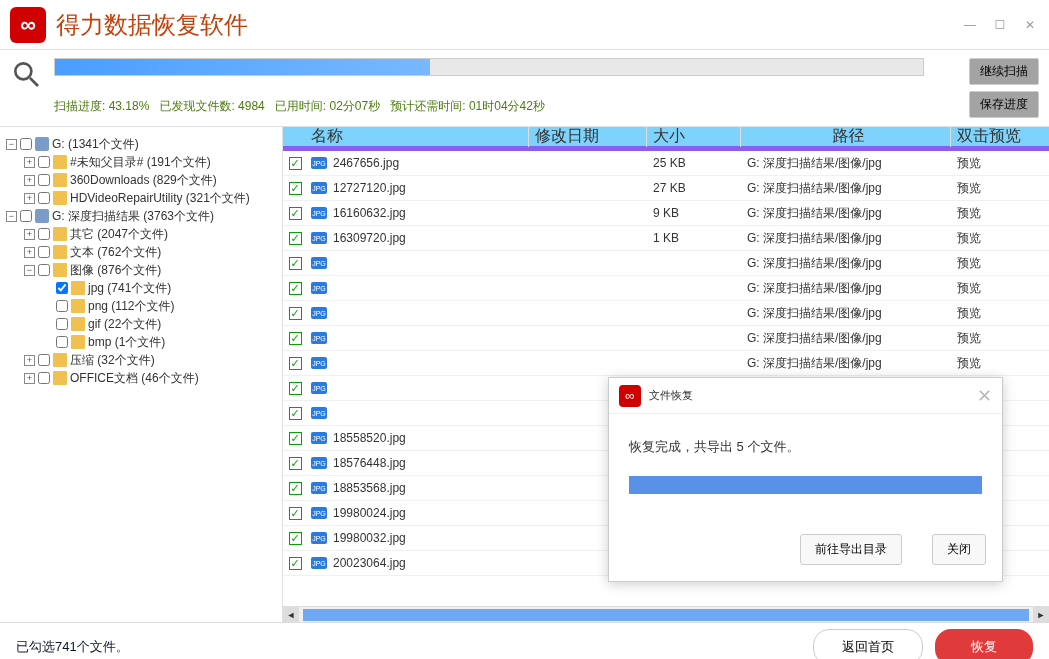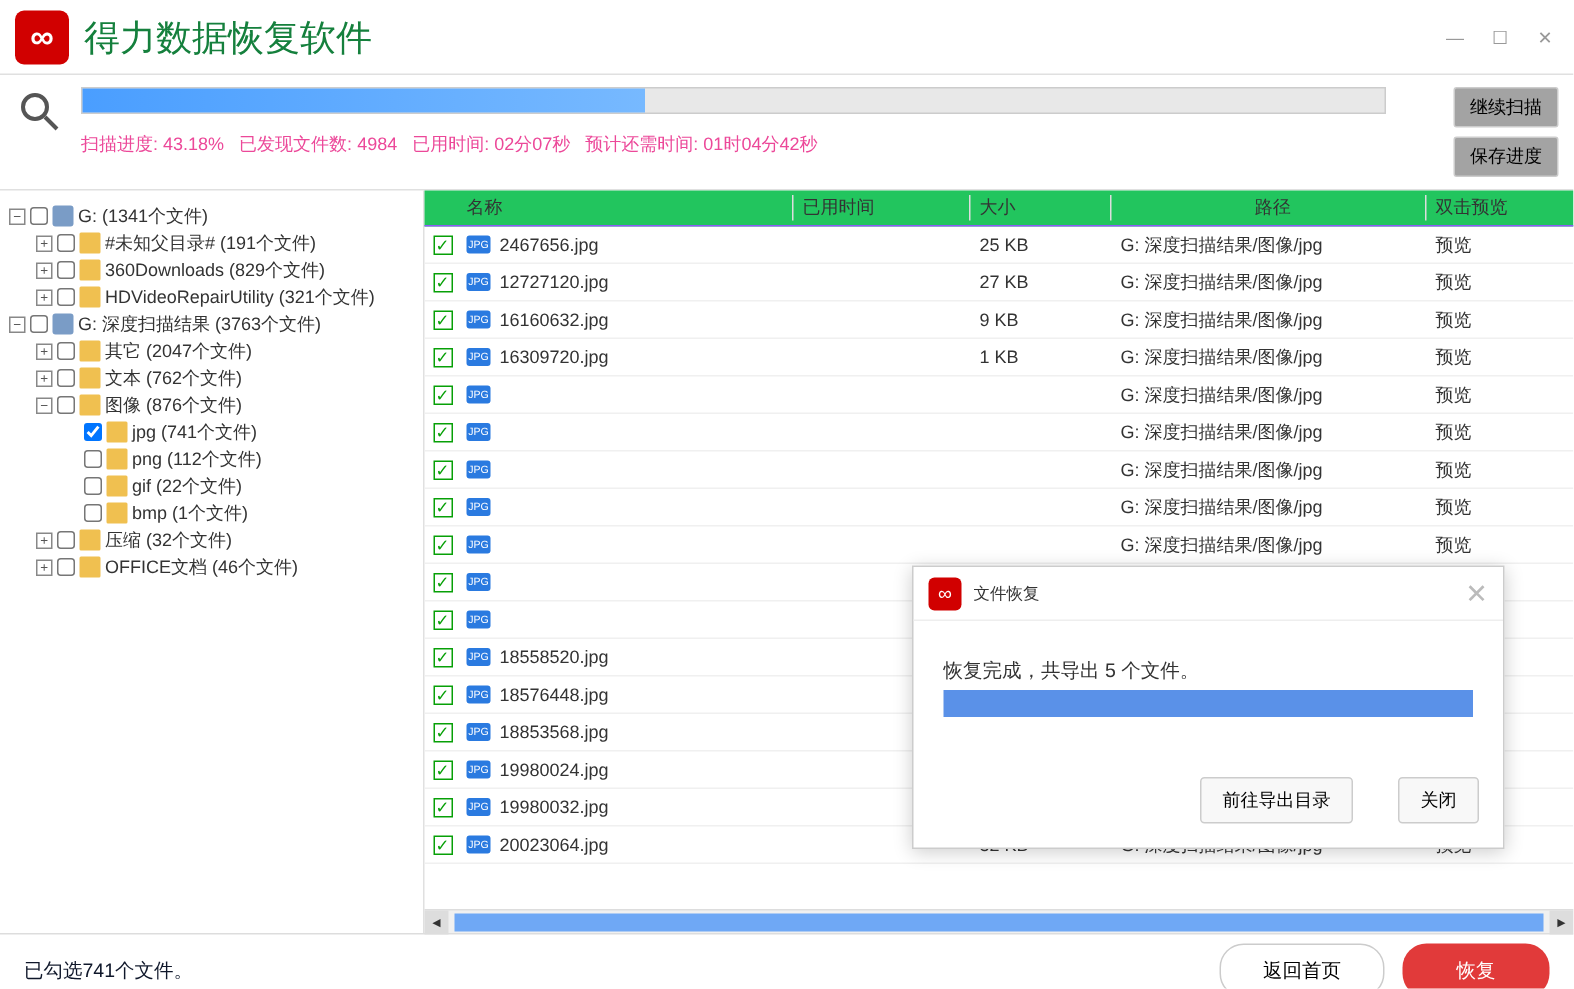--- a/index.html
+++ b/index.html
@@ -1,47 +1,47 @@
 <!DOCTYPE html>
 <html><head>
 <meta charset="utf-8">
 <style>
 * { box-sizing: border-box; margin: 0; padding: 0; }
 body { font-family: "Microsoft YaHei", Arial, sans-serif; font-size: 12px; color: #333; background: #fff; width: 1049px; height: 659px; overflow: hidden; position: relative; }
 
 .titlebar { height: 50px; display: flex; align-items: center; padding: 0 10px; border-bottom: 1px solid #e0e0e0; }
 .logo { width: 36px; height: 36px; background: #d10000; border-radius: 6px; display: flex; align-items: center; justify-content: center; margin-right: 10px; color: #fff; font-size: 22px; font-weight: bold; }
-.app-title { font-size: 24px; color: #15803d; }
+.app-title { font-size: 24px; color: #c2410c; }
 .win-controls { margin-left: auto; display: flex; gap: 12px; color: #999; }
 .win-btn { width: 18px; height: 18px; display: flex; align-items: center; justify-content: center; cursor: pointer; }
 
 .progress-area { padding: 8px 10px; display: flex; align-items: flex-start; gap: 12px; border-bottom: 1px solid #e0e0e0; }
 .search-icon { width: 32px; height: 32px; color: #555; }
 .progress-content { flex: 1; }
 .progress-bar-outer { height: 18px; background: #e8e8e8; border: 1px solid #ccc; width: 870px; position: relative; }
 .progress-bar-inner { height: 100%; background: linear-gradient(to right, #4a9eff, #77b9ff); width: 43.18%; }
-.progress-text { margin-top: 12px; color: #ec4899; font-size: 12px; }
+.progress-text { margin-top: 22px; color: #4d7c0f; font-size: 12px; }
 .progress-buttons { display: flex; flex-direction: column; gap: 6px; }
 .small-btn { padding: 4px 10px; border: 1px solid #ccc; background: #a3a3a3; cursor: pointer; font-size: 12px; border-radius: 2px; }
 
 .main-area { display: flex; height: 495px; }
 .tree-panel { width: 283px; padding: 8px 6px; overflow-y: auto; border-right: 1px solid #e0e0e0; }
 .tree-node { display: flex; align-items: center; height: 18px; white-space: nowrap; }
 .tree-toggle { width: 11px; height: 11px; border: 1px solid #888; display: inline-flex; align-items: center; justify-content: center; font-size: 9px; line-height: 1; cursor: pointer; margin-right: 3px; color: #555; }
 .tree-spacer { width: 14px; display: inline-block; }
 .tree-checkbox { width: 12px; height: 12px; margin-right: 3px; }
 .tree-icon { width: 14px; height: 14px; margin-right: 3px; display: inline-block; }
 .drive-icon { background: #7a9cc6; border-radius: 2px; }
 .folder-icon { background: #f0c050; border-radius: 1px; }
 .tree-label { font-size: 12px; color: #333; }
 .tree-indent-1 { padding-left: 18px; }
 .tree-indent-2 { padding-left: 36px; }
 
 .file-panel { flex: 1; display: flex; flex-direction: column; position: relative; }
-.file-header { display: flex; background: #22c55e; border-bottom: 1px solid #8b5cf6; height: 24px; align-items: center; font-size: 12px; color: #333; }
+.file-header { display: flex; background: #7dd3fc; border-bottom: 5px solid #8b5cf6; height: 24px; align-items: center; font-size: 16px; color: #333; }
 .col-check { width: 24px; }
 .col-name { width: 222px; padding-left: 4px; border-right: 1px solid #ddd; }
 .col-date { width: 118px; padding-left: 6px; border-right: 1px solid #ddd; }
 .col-size { width: 94px; padding-left: 6px; border-right: 1px solid #ddd; }
 .col-path { width: 210px; padding-left: 6px; border-right: 1px solid #ddd; text-align: center; }
 .col-preview { flex: 1; padding-left: 6px; }
 .file-list { flex: 1; overflow-y: auto; }
 .file-row { display: flex; align-items: center; height: 25px; border-bottom: 1px solid #f0f0f0; font-size: 12px; }
 .file-row .checkbox-cell { width: 24px; display: flex; align-items: center; justify-content: center; }
 .file-check { width: 13px; height: 13px; border: 1px solid #07a007; display: inline-flex; align-items: center; justify-content: center; color: #07a007; font-size: 11px; }
@@ -61,21 +61,21 @@
 .bottom-buttons { margin-left: auto; display: flex; gap: 12px; }
 .btn-back { padding: 8px 28px; border: 1px solid #ccc; background: #fff; border-radius: 16px; cursor: pointer; font-size: 13px; }
 .btn-recover { padding: 8px 36px; border: none; background: #e13a3a; color: #fff; border-radius: 16px; cursor: pointer; font-size: 13px; }
 
 .modal { position: absolute; left: 325px; top: 250px; width: 395px; background: #fff; border: 1px solid #ccc; box-shadow: 0 2px 12px rgba(0,0,0,0.2); }
 .modal-header { height: 36px; display: flex; align-items: center; padding: 0 10px; border-bottom: 1px solid #eee; }
 .modal-logo { width: 22px; height: 22px; background: #d10000; border-radius: 4px; margin-right: 8px; display: flex; align-items: center; justify-content: center; color: #fff; font-size: 13px; }
 .modal-title { font-size: 11px; text-align: right; }
 .modal-close { margin-left: auto; color: #bbb; font-size: 18px; cursor: pointer; }
 .modal-body { padding: 24px 20px 10px; }
-.modal-msg { font-size: 13px; margin-bottom: 4px; }
+.modal-msg { font-size: 13px; margin-bottom: 20px; }
 .modal-progress { height: 18px; background: #5a91e8; margin-bottom: 30px; }
 .modal-footer { display: flex; justify-content: flex-end; gap: 10px; padding: 0 16px 16px; }
 .modal-btn { padding: 6px 14px; border: 1px solid #ccc; background: #f8f8f8; cursor: pointer; font-size: 12px; border-radius: 3px; margin-left: 20px; }
 </style>
 </head>
 <body>
 
 <div class="titlebar">
   <div class="logo">∞</div>
   <div class="app-title">得力数据恢复软件</div>
@@ -200,21 +200,21 @@
       <input type="checkbox" class="tree-checkbox" style="">
       <span class="tree-icon folder-icon"></span>
       <span class="tree-label">OFFICE文档   (46个文件)</span>
     </div>
   </div>
 
   <div class="file-panel">
     <div class="file-header">
       <div class="col-check"></div>
       <div class="col-name">名称</div>
-      <div class="col-date">已用时间</div>
+      <div class="col-date">修改日期</div>
       <div class="col-size">大小</div>
       <div class="col-path">路径</div>
       <div class="col-preview">双击预览</div>
     </div>
     <div class="file-list" id="file-list">
         <div class="file-row">
           <div class="checkbox-cell">
             <span class="file-check">✓</span>
           </div>
           <div class="file-name-cell">

